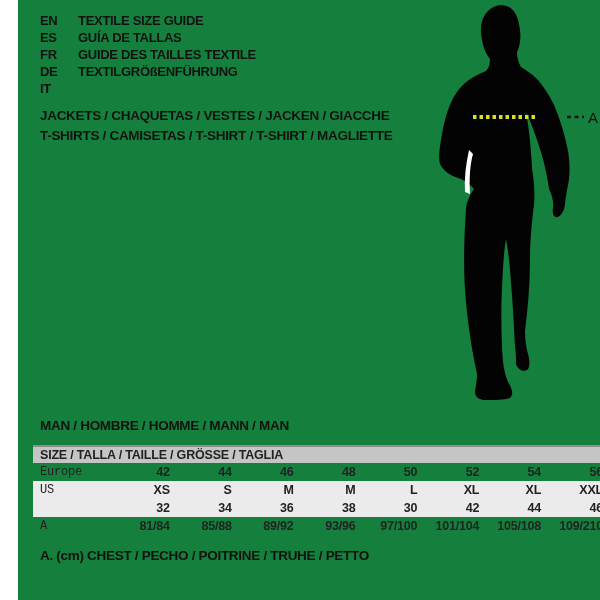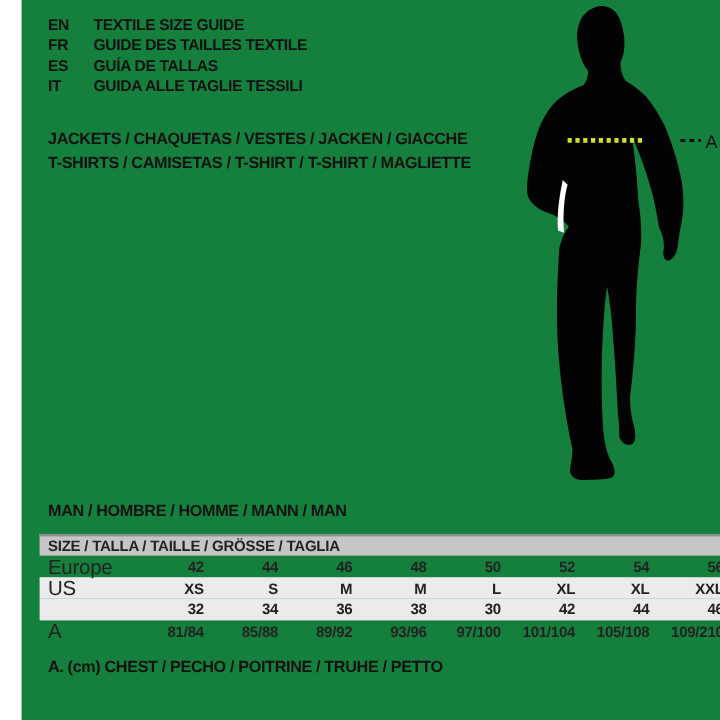--- a/index.html
+++ b/index.html
@@ -97,24 +97,25 @@
     white-space: nowrap;
   }
   .t-row {
     display: grid;
     grid-template-columns: 75px repeat(8, 1fr);
     height: 18px;
     align-items: center;
   }
   .t-row.stripe { background: #ebebeb; }
   .t-label {
-    font-size: 17px;
+    font-size: 12px;
     letter-spacing: -0.2px;
     color: #222222;
     padding-left: 7px;
+    font-family: Liberation Mono, monospace;
   }
   .t-cell {
     font-size: 12.5px;
     letter-spacing: -0.2px;
     color: #222222;
     text-align: right;
     white-space: nowrap;
     font-weight: bold;
   }
 
@@ -133,30 +134,33 @@
 <body>
 
 <div class="canvas">
 
   <div class="lang-list">
     <div class="lang-row">
       <span class="lang-code">EN</span>
       <span class="lang-label">TEXTILE SIZE GUIDE</span>
     </div>
     <div class="lang-row">
+      <span class="lang-code">ES</span>
+      <span class="lang-label">GUÍA DE TALLAS</span>
+    </div>
+    <div class="lang-row">
       <span class="lang-code">FR</span>
       <span class="lang-label">GUIDE DES TAILLES TEXTILE</span>
     </div>
     <div class="lang-row">
-      <span class="lang-code">ES</span>
-      <span class="lang-label">GUÍA DE TALLAS</span>
+      <span class="lang-code">DE</span>
+      <span class="lang-label">TEXTILGRÖßENFÜHRUNG</span>
     </div>
     <div class="lang-row">
       <span class="lang-code">IT</span>
-      <span class="lang-label">GUIDA ALLE TAGLIE TESSILI</span>
     </div>
   </div>
 
   <div class="categories">
     <div class="category-line">JACKETS / CHAQUETAS / VESTES / JACKEN / GIACCHE</div>
     <div class="category-line">T-SHIRTS / CAMISETAS / T-SHIRT / T-SHIRT / MAGLIETTE</div>
   </div>
 
   <svg class="figure-svg" viewBox="0 0 200 420" xmlns="http://www.w3.org/2000/svg">
     <path d="M82,5

